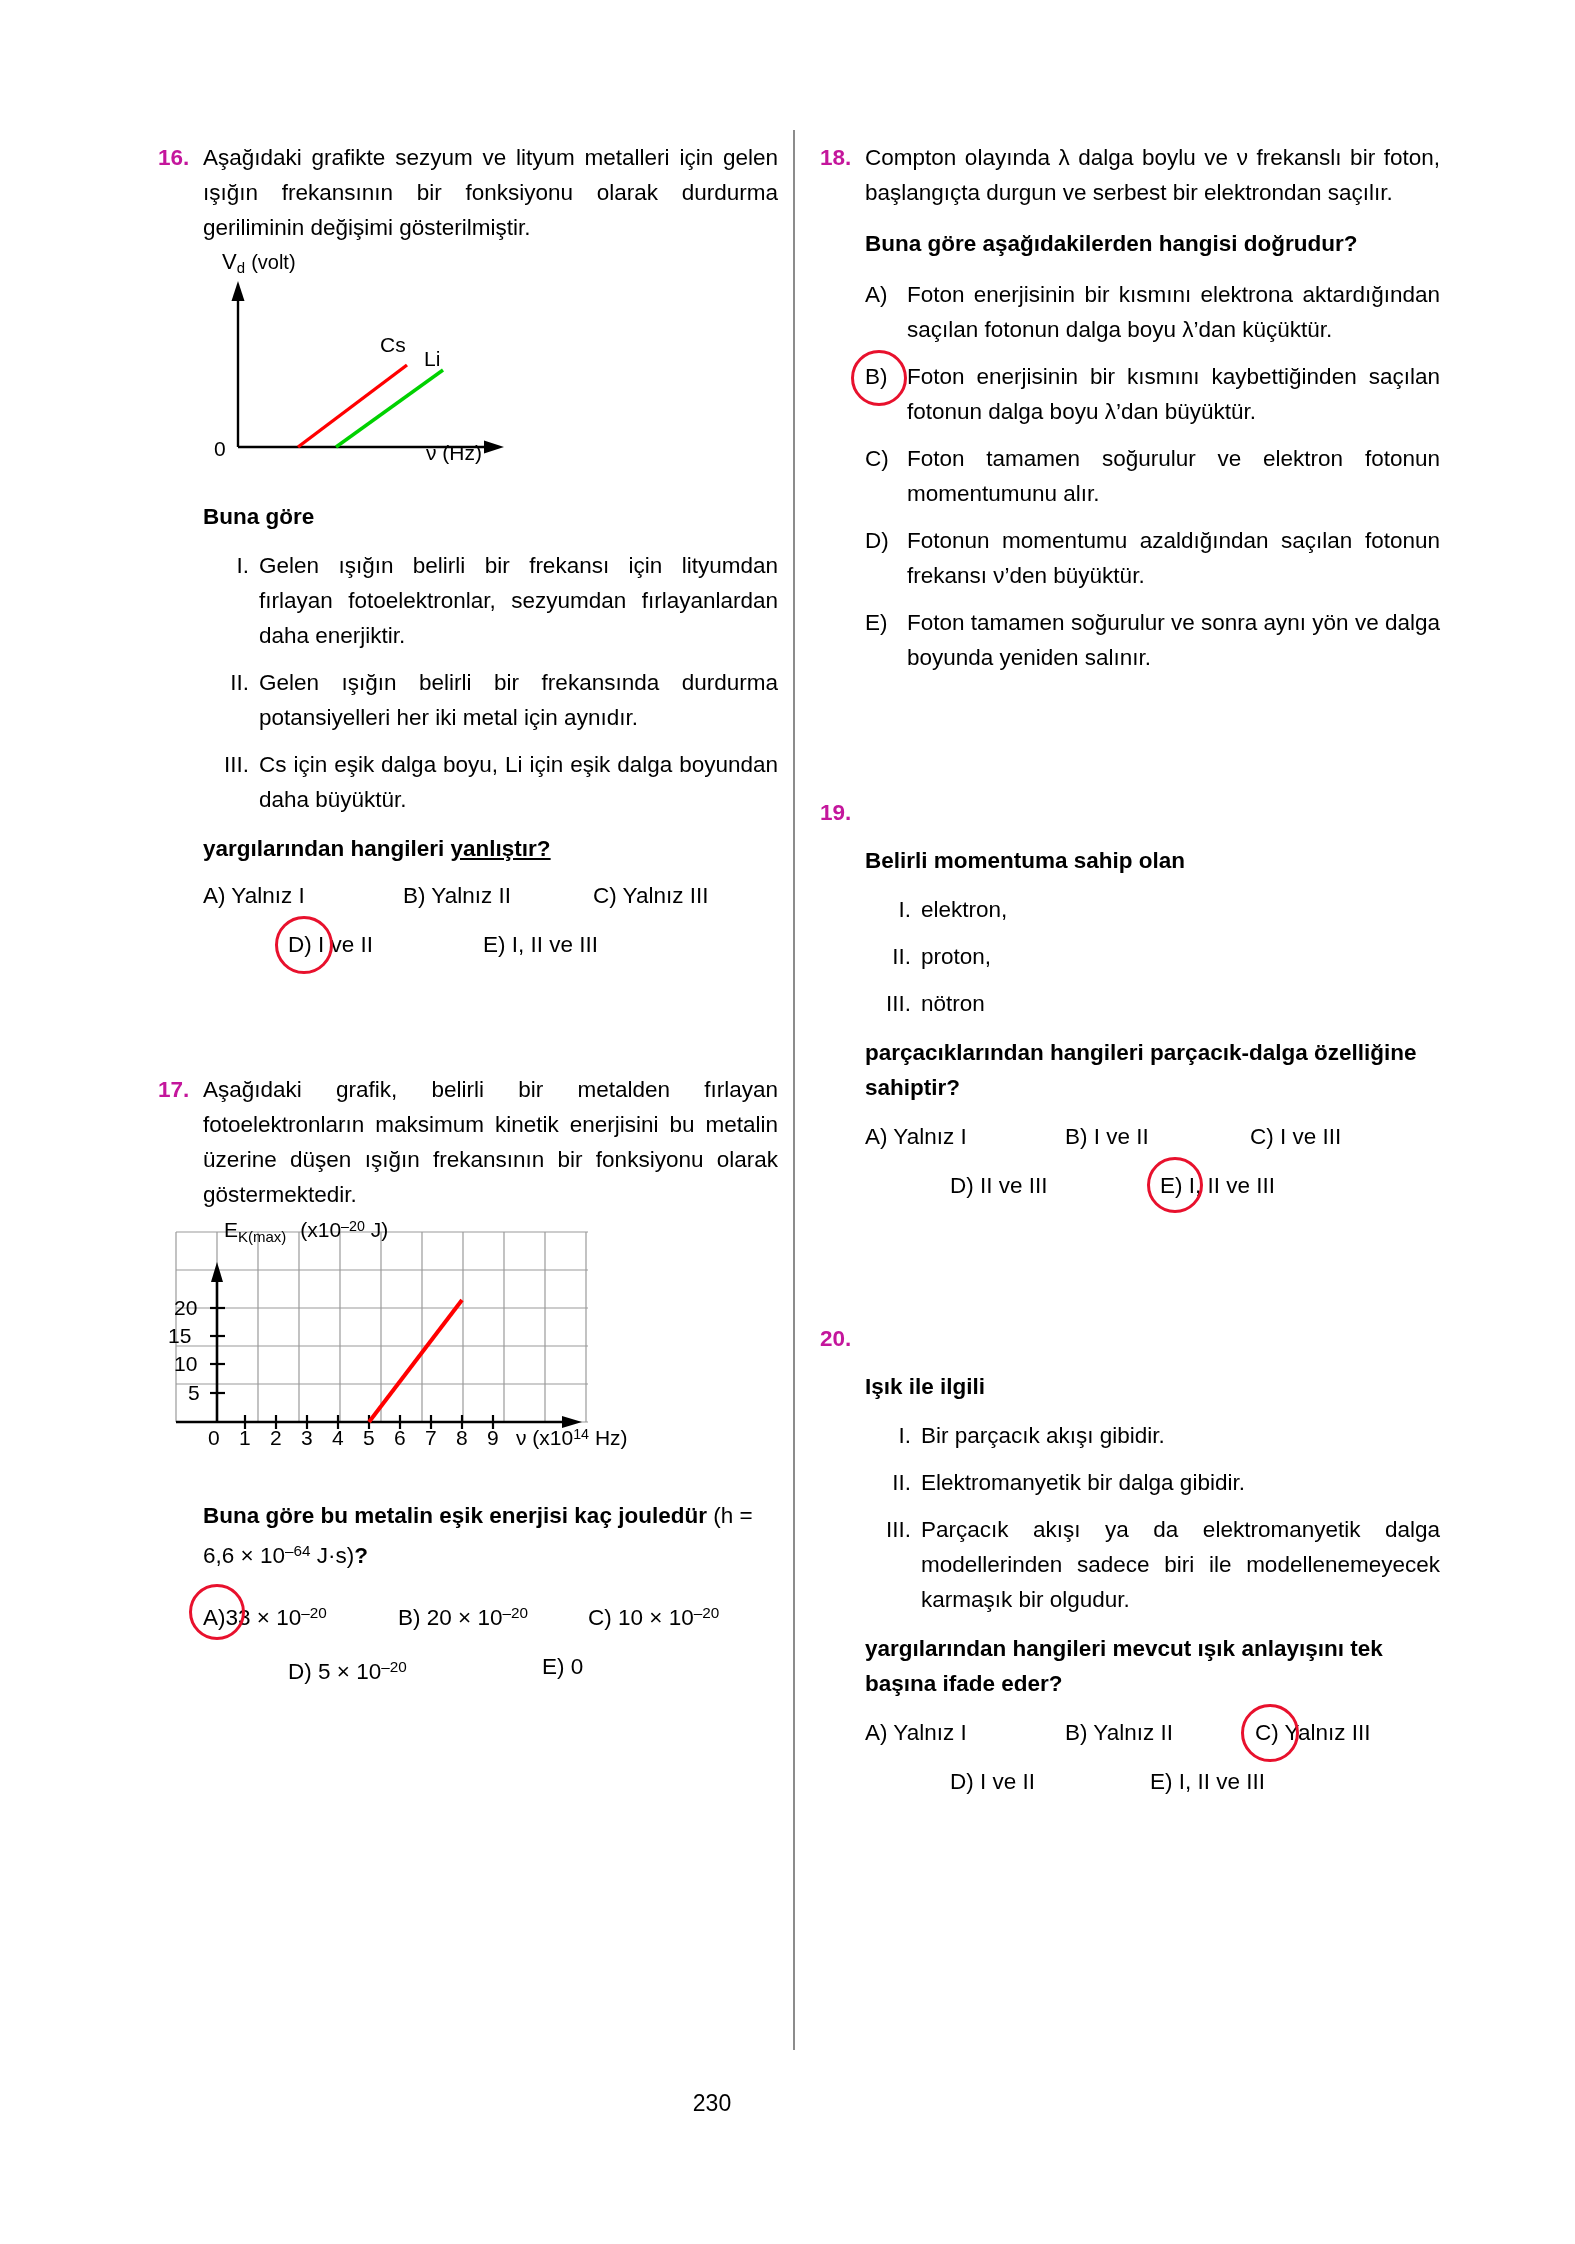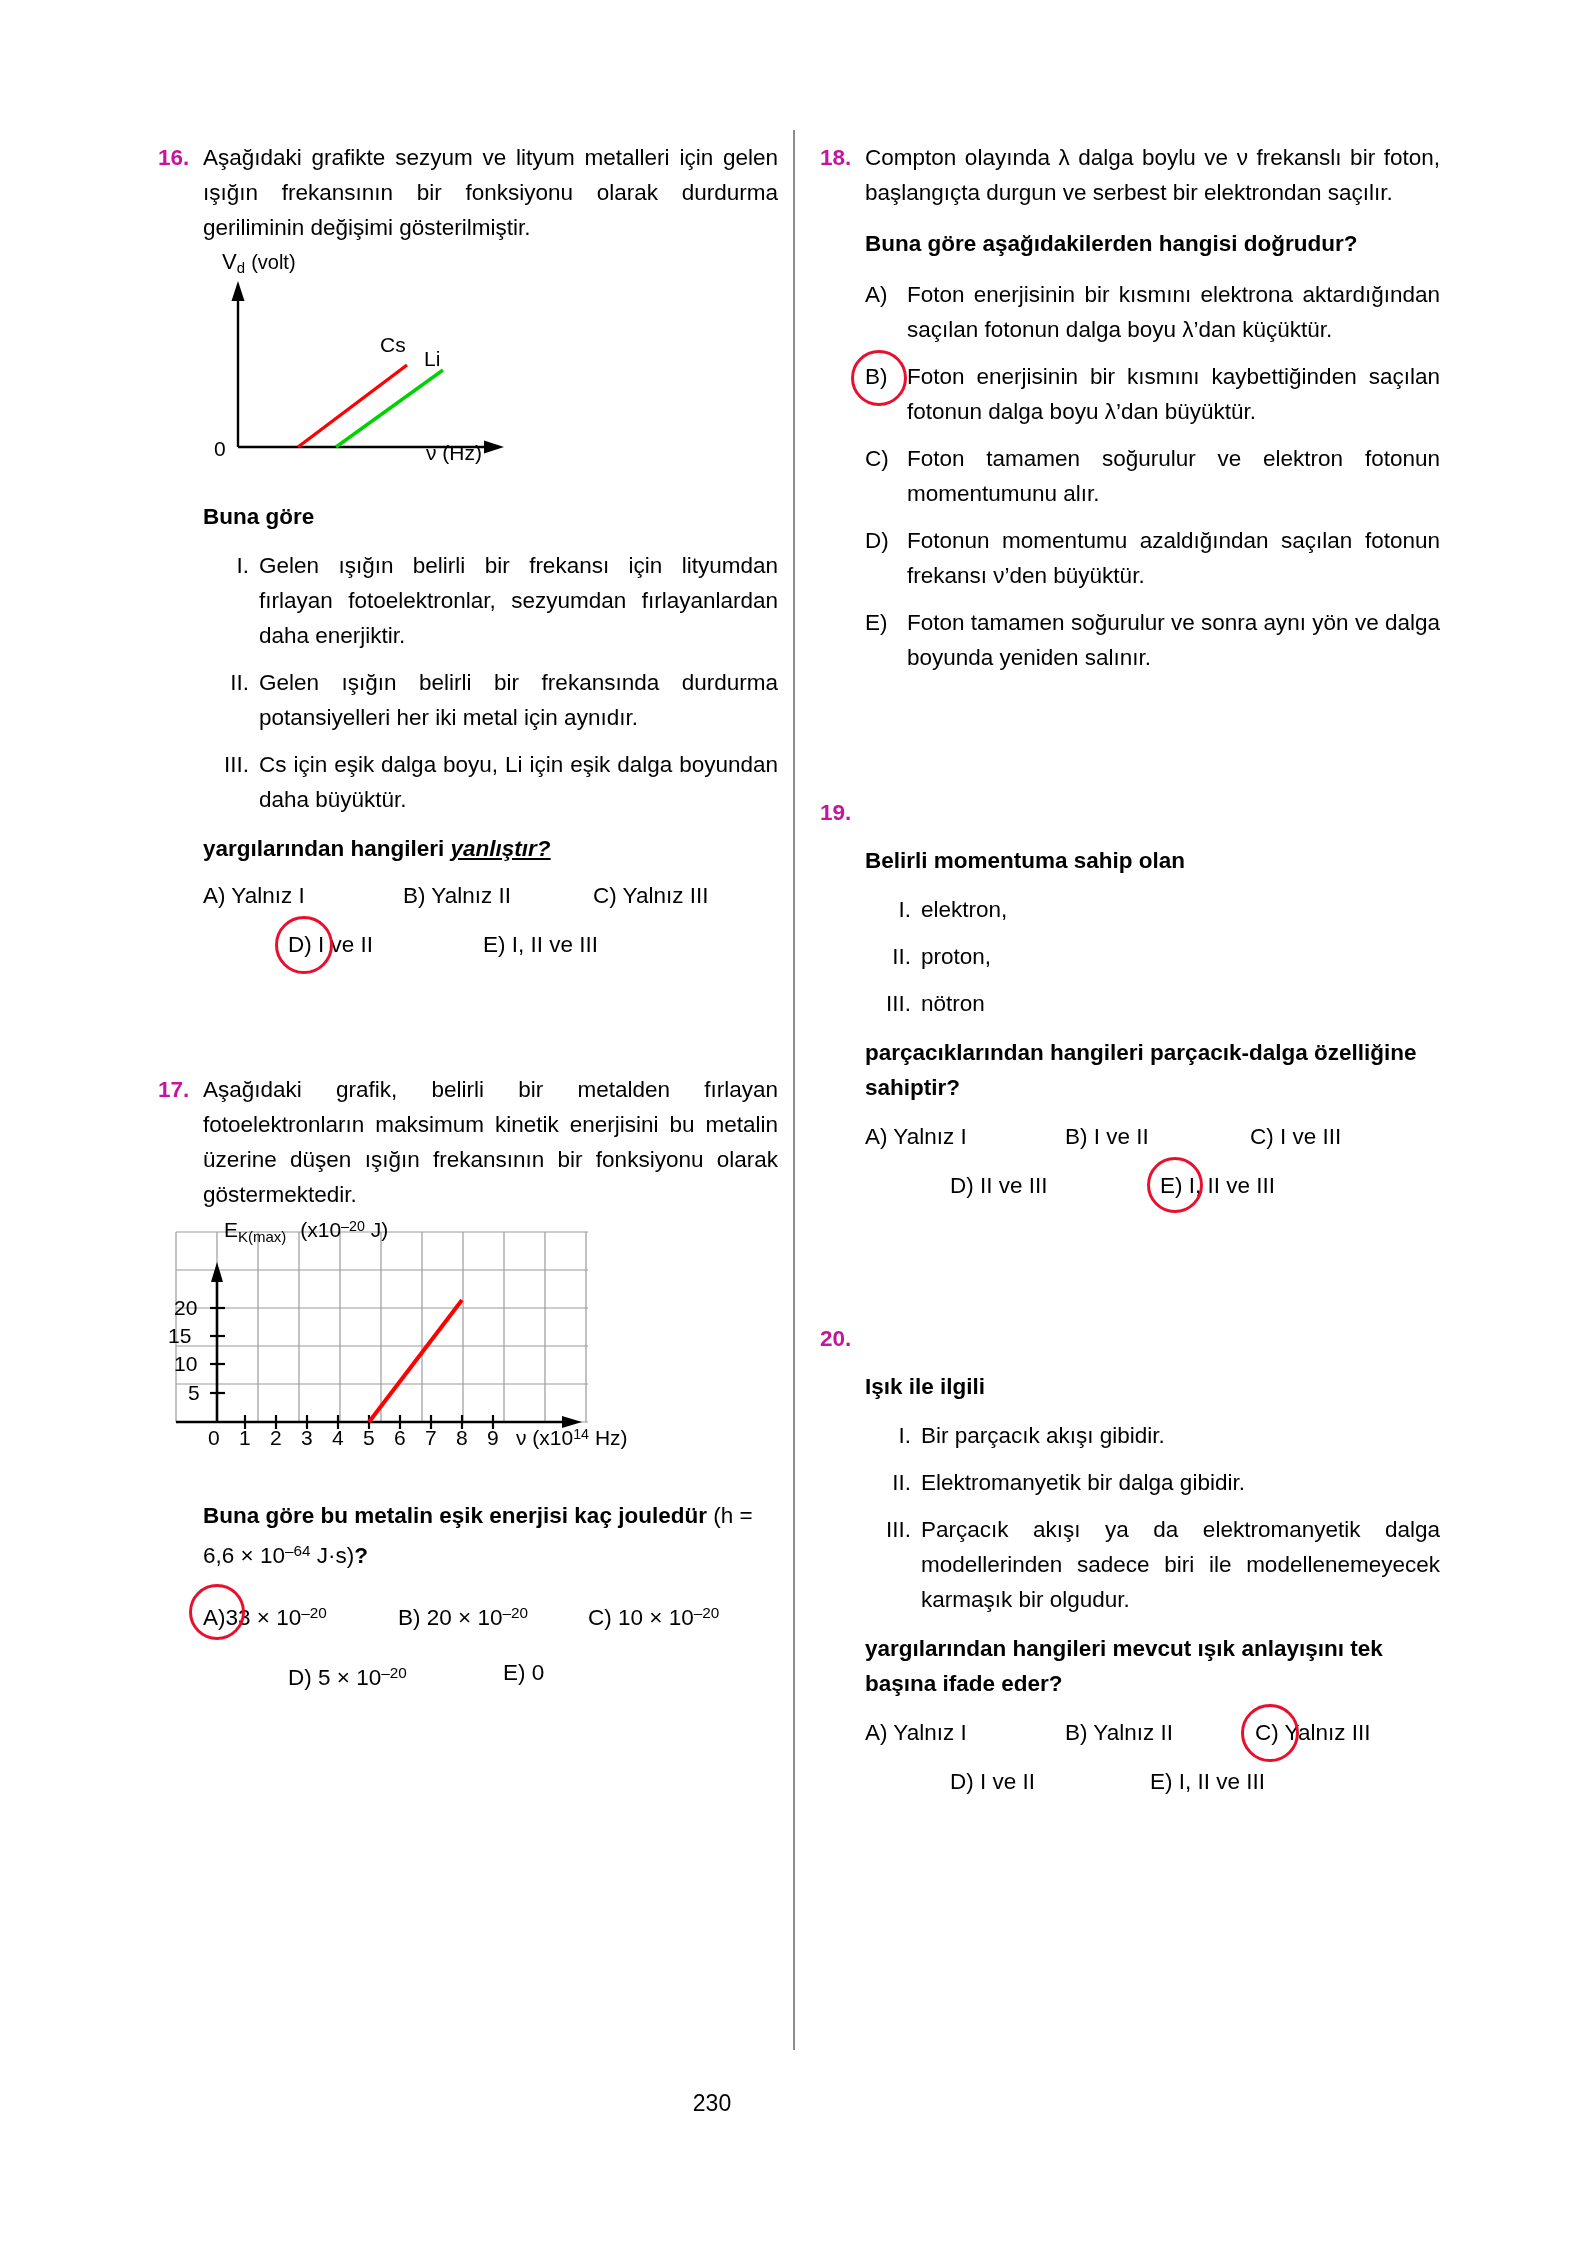--- a/index.html
+++ b/index.html
@@ -55,21 +55,21 @@
   }
   .q-body {
     flex: 1 1 auto;
     font-size: 22.5px;
     line-height: 35px;
     text-align: justify;
   }
   .q-body.nojust { text-align: left; }
 
   .bold { font-weight: bold; margin-top: 48px; }
-  .u { text-decoration: underline; font-style: italic; }
+  .u { text-decoration: underline; }
 
   .stmt-list {
     margin: 14px 0 0 0;
     padding: 0;
     list-style: none;
     font-size: 22.5px;
     line-height: 35px;
   }
   .stmt {
     display: flex;
@@ -332,21 +332,21 @@
             <span class="opt-lettercircle" style="left:-14px; top:-11px; width:50px; height:50px;"></span>
             <span>A)</span><span>33 × 10</span><sup>–20</sup>
           </span>
           <span class="opt" style="width:190px;">
             <span>B)</span> <span>20 × 10</span><sup>–20</sup>
           </span>
           <span class="opt">
             <span>C)</span> <span>10 × 10</span><sup>–20</sup>
           </span>
         </div>
-        <div class="opt-row" style="margin-left:85px; margin-top:20px;">
+        <div class="opt-row" style="margin-left:85px; margin-top:14px;gap:39px;">
           <span class="opt" style="width:215px;">
             <span>D)</span> <span>5 × 10</span><sup>–20</sup>
           </span>
           <span class="opt">
             <span>E)</span> <span>0</span>
           </span>
         </div>
       </div>
     </div>
 

